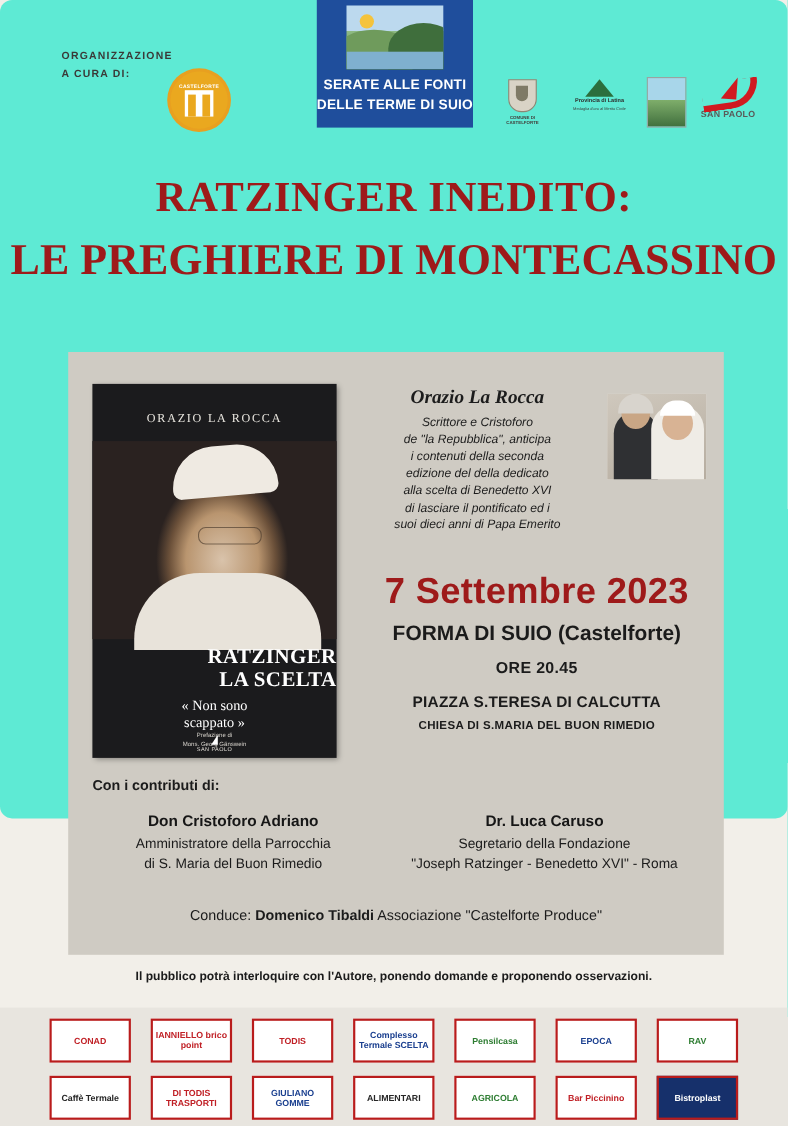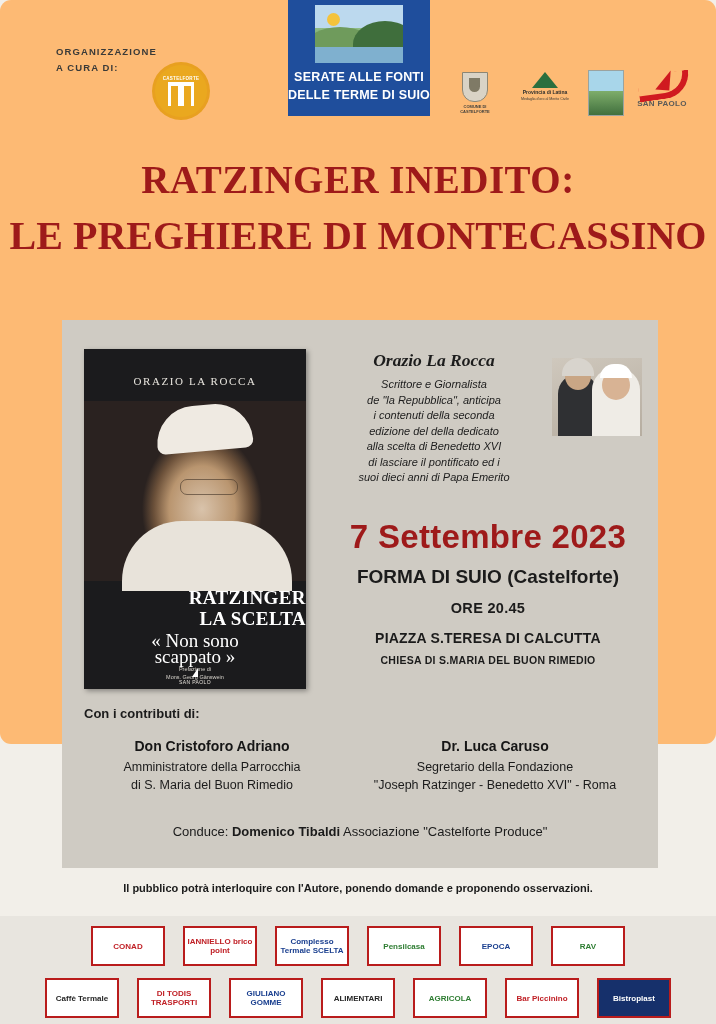--- a/index.html
+++ b/index.html
@@ -11,21 +11,21 @@
     height: 1024px;
     background: #f2efe9;
     font-family: "Liberation Sans", sans-serif;
     overflow: hidden;
     position: relative;
   }
   .poster {
     position: relative;
     width: 716px;
     height: 744px;
-    background: #fdba74;
+    background: #5eead4;
     border-radius: 11px;
   }
 
   
   .top-bar {
     position: absolute;
     top: 0; left: 0;
     width: 716px;
     height: 132px;
   }
@@ -358,21 +358,21 @@
     line-height: 21px;
     letter-spacing: .4px;
   }
   .book .t2 {
     position: absolute;
     top: 284px;
     width: 100%;
     text-align: center;
     color: #ffffff;
     font-family: "Liberation Serif", serif;
-    font-size: 19px;
+    font-size: 13px;
     line-height: 16px;
   }
   .book .pref {
     position: absolute;
     top: 316px;
     width: 100%;
     text-align: center;
     color: #d6d2cb;
     font-size: 5.5px;
     line-height: 8px;
@@ -701,21 +701,21 @@
       </div>
       <div class="sp">
         <span class="sail"></span>
         <span>SAN PAOLO</span>
       </div>
     </div>
 
     <div class="speaker">
       <div class="name">Orazio La Rocca</div>
       <div class="desc">
-        <div>Scrittore e Giornalista</div>
+        <div>Scrittore e Cristoforo</div>
         <div>de "la Repubblica", anticipa</div>
         <div>i contenuti della seconda</div>
         <div>edizione del della dedicato</div>
         <div>alla scelta di Benedetto XVI</div>
         <div>di lasciare il pontificato ed i</div>
         <div>suoi dieci anni di Papa Emerito</div>
       </div>
     </div>
 
     <div class="photo">
@@ -760,20 +760,21 @@
       <span>Associazione "Castelforte Produce"</span>
     </div>
   </div>
 
   <div class="footer-note">Il pubblico  potrà interloquire con l'Autore, ponendo domande e proponendo osservazioni.</div>
 
   <div class="sponsors">
     <div class="sponsor-row r1">
       <div class="sponsor red">CONAD</div>
       <div class="sponsor red">IANNIELLO brico point</div>
+      <div class="sponsor red">TODIS</div>
       <div class="sponsor">Complesso Termale SCELTA</div>
       <div class="sponsor green">Pensilcasa</div>
       <div class="sponsor">EPOCA</div>
       <div class="sponsor green">RAV</div>
     </div>
     <div class="sponsor-row r2">
       <div class="sponsor dark">Caffè Termale</div>
       <div class="sponsor red">DI TODIS TRASPORTI</div>
       <div class="sponsor">GIULIANO GOMME</div>
       <div class="sponsor dark">ALIMENTARI</div>

